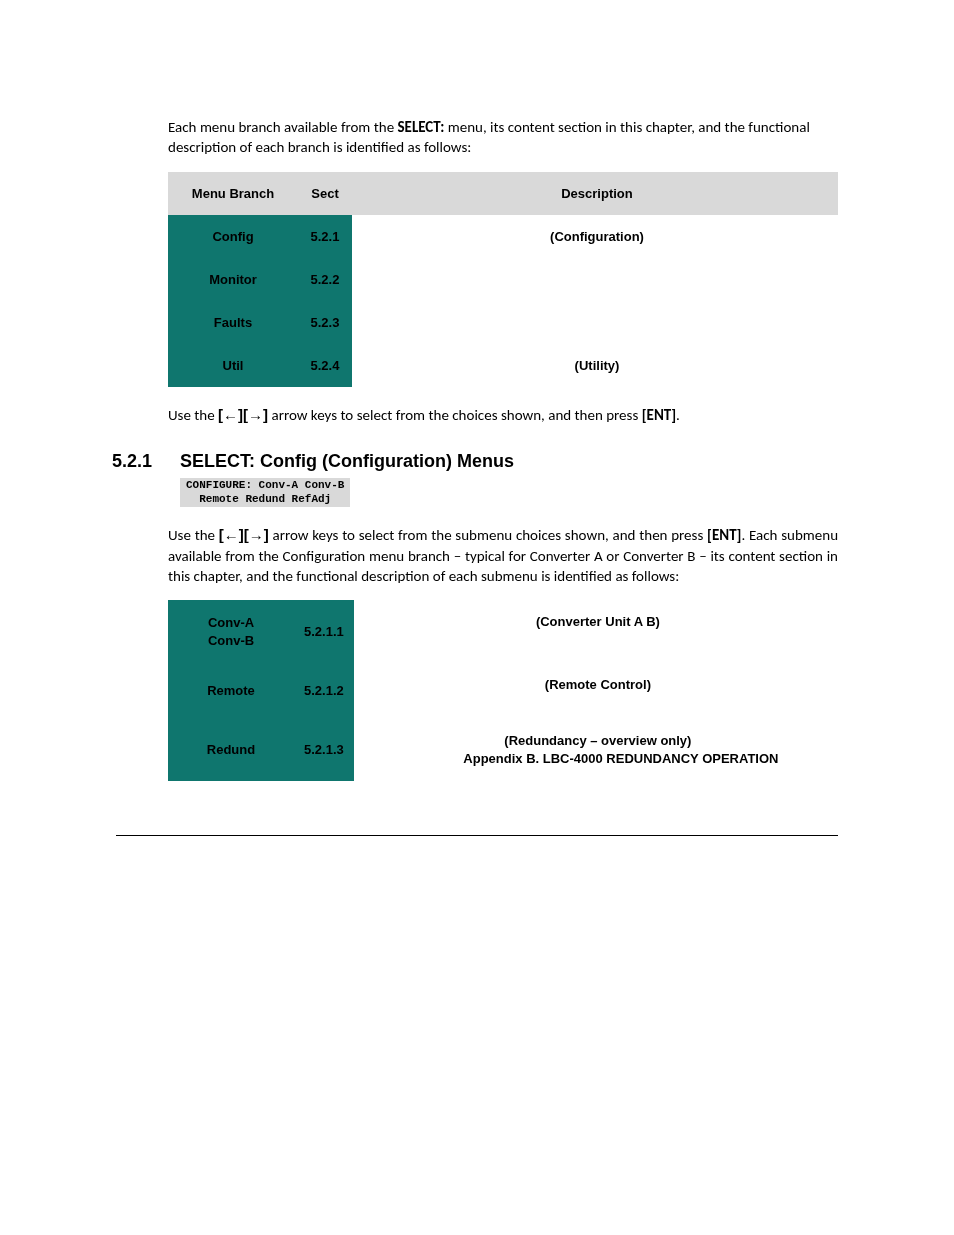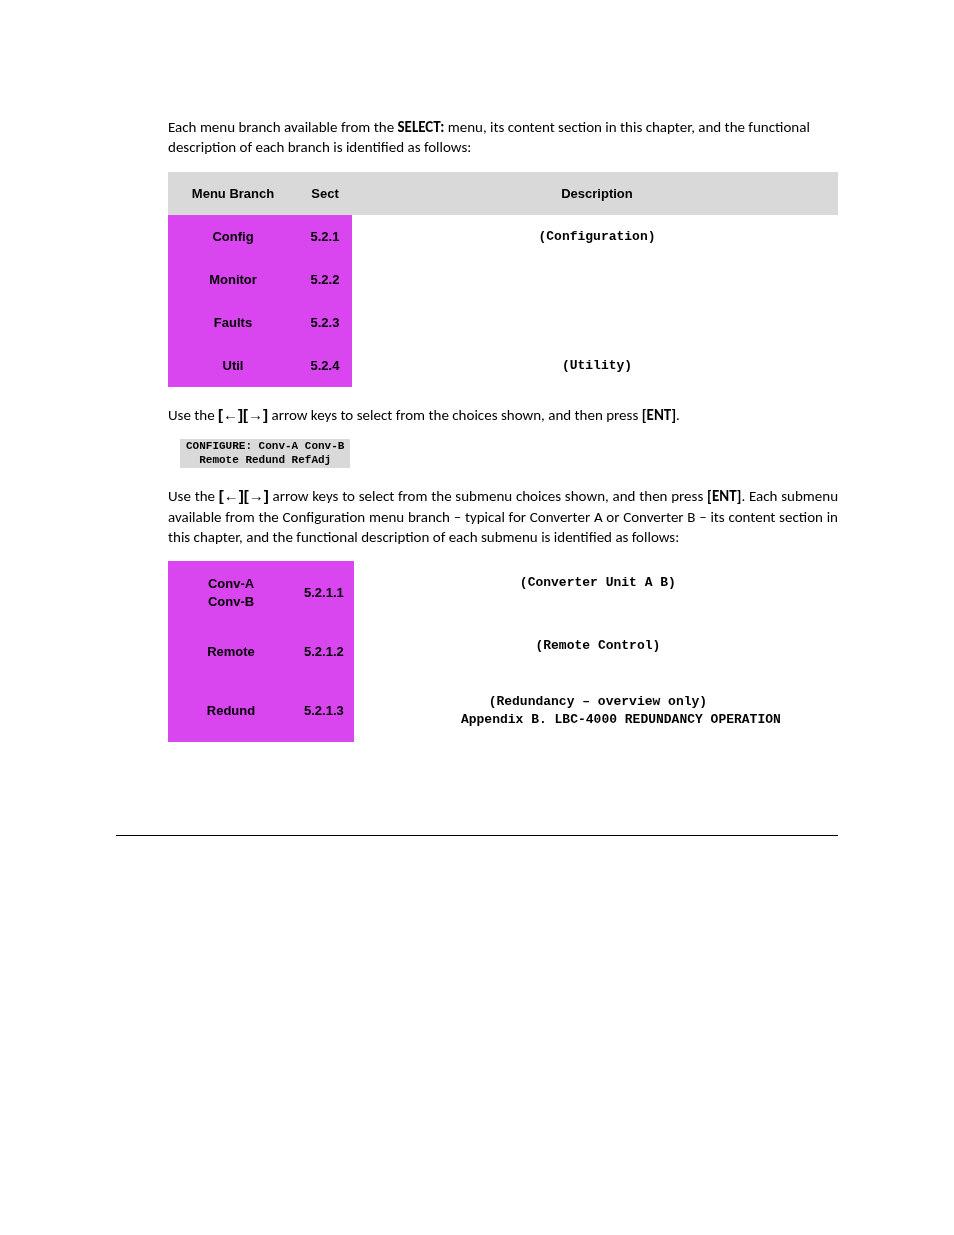--- a/index.html
+++ b/index.html
@@ -36,27 +36,26 @@
   table.ref th, table.ref td {
     text-align: center;
     padding: 14px 10px 14px 14px;
     vertical-align: middle;
   }
   table.ref th {
     background: #d9d9d9;
     font-weight: bold;
   }
   table.ref td.shade {
-    background: #d946ef;
+    background: #0f766e;
     font-weight: bold;
   }
   table.ref td.desc {
     font-weight: bold;
     background: #fff;
-    font-family: Liberation Mono, monospace;
   }
   .col-branch { width: 126px; }
   .col-sect { width: 58px; }
   .col-desc { }
   h3.section-head {
     font-family: Arial, Helvetica, sans-serif;
     font-weight: bold;
     font-size: 18px;
     margin: 26px 0 6px -56px;
   }
@@ -130,20 +129,23 @@
       <td class="shade">5.2.4</td>
       <td class="desc">(Utility)</td>
     </tr>
   </tbody>
     </table>
 
   <p class="para">
     <span>Use the </span><span class="bold arrow">[←][→]</span><span> arrow keys to select from the choices shown, and then press </span><span class="bold">[ENT]</span><span>.</span>
   </p>
 
+  <h3 class="section-head">
+    <span class="num">5.2.1</span><span>SELECT: Config (Configuration) Menus</span>
+  </h3>
 
   <div class="code-block">CONFIGURE: Conv-A Conv-B
   Remote Redund RefAdj</div>
 
   <p class="para justify">
     <span>Use the </span><span class="bold arrow">[←][→]</span><span> arrow keys to select from the submenu choices shown, and then press </span><span class="bold">[ENT]</span><span>. Each submenu available from the Configuration menu branch – typical for Converter A or Converter B – its content section in this chapter, and the functional description of each submenu is identified as follows:</span>
   </p>
 
   <table class="ref">
     <colgroup>

